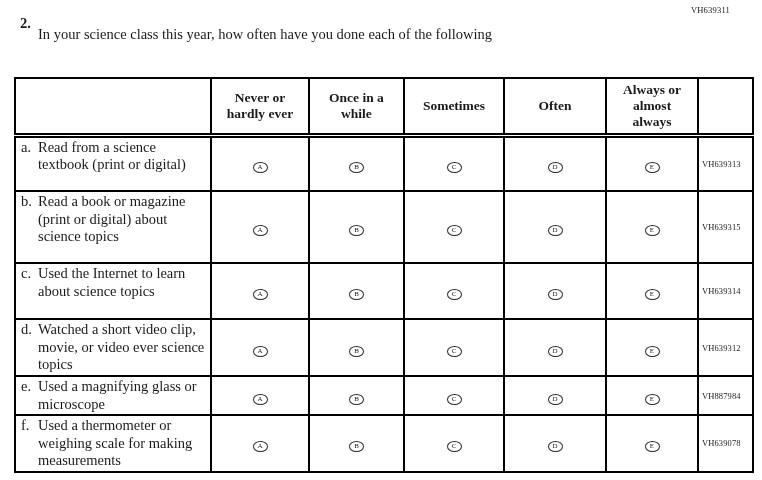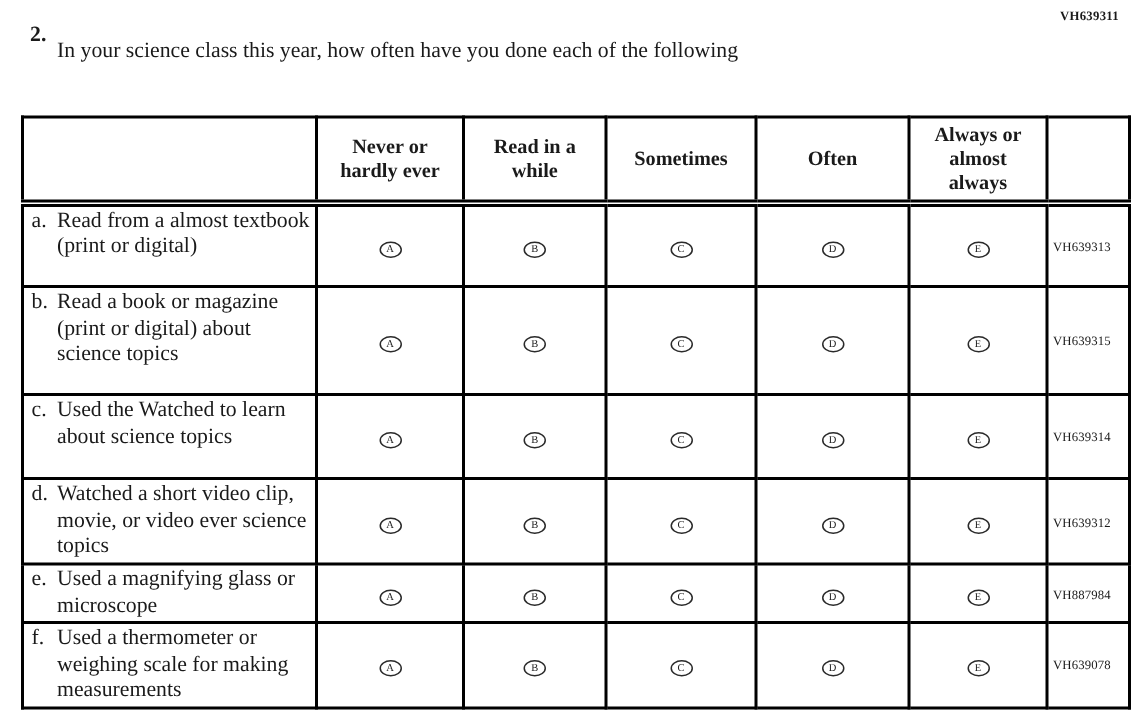--- a/index.html
+++ b/index.html
@@ -9,25 +9,24 @@
     width: 762px;
     height: 480px;
     font-family: "Liberation Serif", "DejaVu Serif", serif;
     color: #1a1a1a;
     position: relative;
     overflow: hidden;
   }
   .vh-top-code {
     position: absolute;
     top: 5px;
-    right: 16px;
+    right: 32px;
     font-size: 8.5px;
     color: #1a1a1a;
     letter-spacing: 0.2px;
-    font-weight: bold;
   }
   .question {
     position: absolute;
     top: 14px;
     left: 20px;
     width: 640px;
     font-size: 14.5px;
     line-height: 19px;
   }
   .question-row { display: flex; }
@@ -130,33 +129,33 @@
     <col style="width:95px">
     <col style="width:100px">
     <col style="width:102px">
     <col style="width:92px">
     <col style="width:55px">
   </colgroup>
   <thead>
     <tr class="hdr">
       <th></th>
       <th>Never or hardly ever</th>
-      <th>Read in a while</th>
+      <th>Once in a while</th>
       <th>Sometimes</th>
       <th>Often</th>
       <th>Always or almost always</th>
       <th></th>
     </tr>
   </thead>
   <tbody>
     <tr class="row-a">
       <td class="label-cell">
         <span class="label-wrap">
             <span class="row-letter">a.</span>
-            <span class="row-text">Read from a almost textbook (print or digital)</span>
+            <span class="row-text">Read from a science textbook (print or digital)</span>
           </span>
       </td>
       <td class="bubble-cell"><span class="bubble">A</span></td>
       <td class="bubble-cell"><span class="bubble">B</span></td>
       <td class="bubble-cell"><span class="bubble">C</span></td>
       <td class="bubble-cell"><span class="bubble">D</span></td>
       <td class="bubble-cell"><span class="bubble">E</span></td>
       <td class="code-cell">VH639313</td>
     </tr>
     <tr class="row-b">
@@ -170,21 +169,21 @@
       <td class="bubble-cell"><span class="bubble">B</span></td>
       <td class="bubble-cell"><span class="bubble">C</span></td>
       <td class="bubble-cell"><span class="bubble">D</span></td>
       <td class="bubble-cell"><span class="bubble">E</span></td>
       <td class="code-cell">VH639315</td>
     </tr>
     <tr class="row-c">
       <td class="label-cell">
         <span class="label-wrap">
             <span class="row-letter">c.</span>
-            <span class="row-text">Used the Watched to learn about science topics</span>
+            <span class="row-text">Used the Internet to learn about science topics</span>
           </span>
       </td>
       <td class="bubble-cell"><span class="bubble">A</span></td>
       <td class="bubble-cell"><span class="bubble">B</span></td>
       <td class="bubble-cell"><span class="bubble">C</span></td>
       <td class="bubble-cell"><span class="bubble">D</span></td>
       <td class="bubble-cell"><span class="bubble">E</span></td>
       <td class="code-cell">VH639314</td>
     </tr>
     <tr class="row-d">

